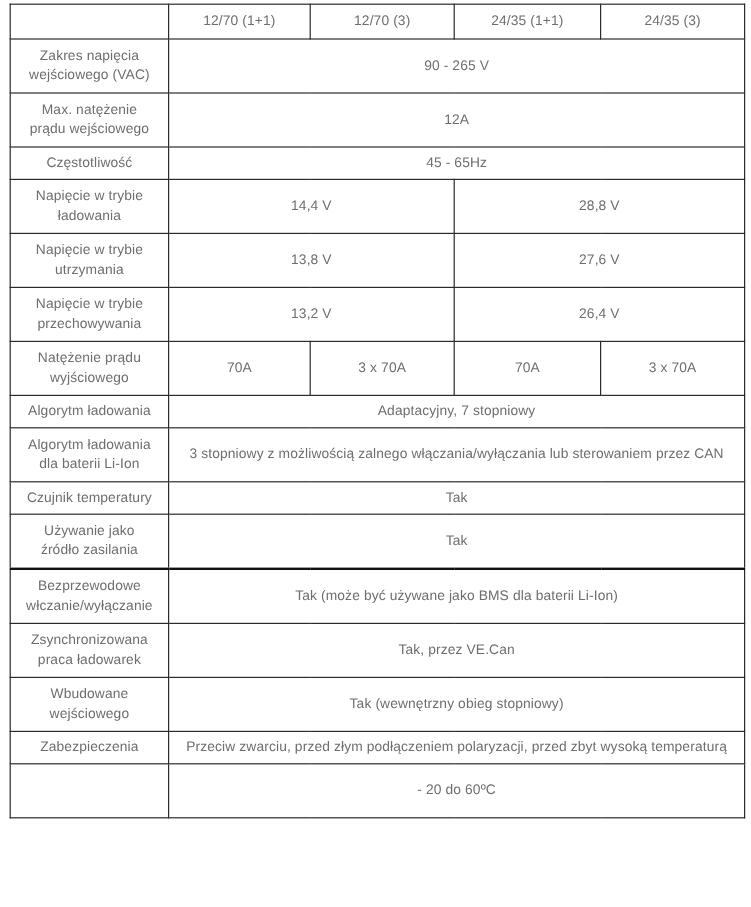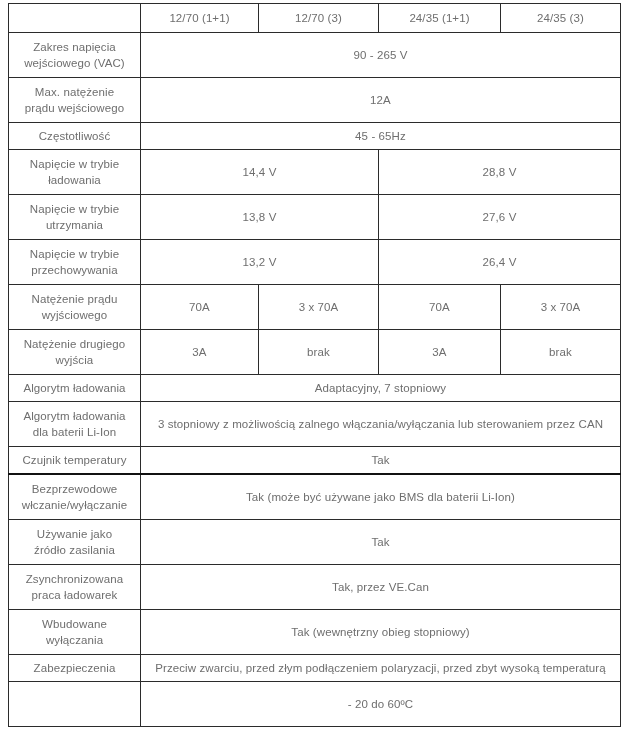--- a/index.html
+++ b/index.html
@@ -118,53 +118,46 @@
           <td colspan="2">13,2 V</td>
           <td colspan="2">26,4 V</td>
         </tr>
         <tr class="r2">
           <td class="label"><span>Natężenie prądu</span><br><span>wyjściowego</span></td>
           <td>70A</td>
           <td>3 x 70A</td>
           <td>70A</td>
           <td>3 x 70A</td>
         </tr>
-        <tr class="r2">
-          <td class="label"><span>Natężenie drugiego</span><br><span>wyjścia</span></td>
-          <td>3A</td>
-          <td>brak</td>
-          <td>3A</td>
-          <td>brak</td>
-        </tr>
         <tr class="r1">
           <td class="label"><span>Algorytm ładowania</span></td>
           <td colspan="4">Adaptacyjny, 7 stopniowy</td>
         </tr>
         <tr class="r2">
           <td class="label"><span>Algorytm ładowania</span><br><span>dla baterii Li-Ion</span></td>
           <td colspan="4">3 stopniowy z możliwością zalnego włączania/wyłączania lub sterowaniem przez CAN</td>
         </tr>
         <tr class="r1">
           <td class="label"><span>Czujnik temperatury</span></td>
           <td colspan="4">Tak</td>
         </tr>
+        <tr class="r2">
+          <td class="label"><span>Używanie jako</span><br><span>źródło zasilania</span></td>
+          <td colspan="4">Tak</td>
+        </tr>
         <tr class="r2 thick-top">
           <td class="label"><span>Bezprzewodowe</span><br><span>włczanie/wyłączanie</span></td>
           <td colspan="4">Tak (może być używane jako BMS dla baterii Li-Ion)</td>
-        </tr>
-        <tr class="r2">
-          <td class="label"><span>Używanie jako</span><br><span>źródło zasilania</span></td>
-          <td colspan="4">Tak</td>
         </tr>
         <tr class="r2">
           <td class="label"><span>Zsynchronizowana</span><br><span>praca ładowarek</span></td>
           <td colspan="4">Tak, przez VE.Can</td>
         </tr>
         <tr class="r2">
-          <td class="label"><span>Wbudowane</span><br><span>wyłączania</span></td>
+          <td class="label"><span>Wbudowane</span><br><span>wejściowego</span></td>
           <td colspan="4">Tak (wewnętrzny obieg stopniowy)</td>
         </tr>
         <tr class="r1">
           <td class="label"><span>Zabezpieczenia</span></td>
           <td colspan="4">Przeciw zwarciu, przed złym podłączeniem polaryzacji, przed zbyt wysoką temperaturą</td>
         </tr>
         <tr class="r2">
           <td class="label"><br></td>
           <td colspan="4">- 20 do 60ºC</td>
         </tr>

